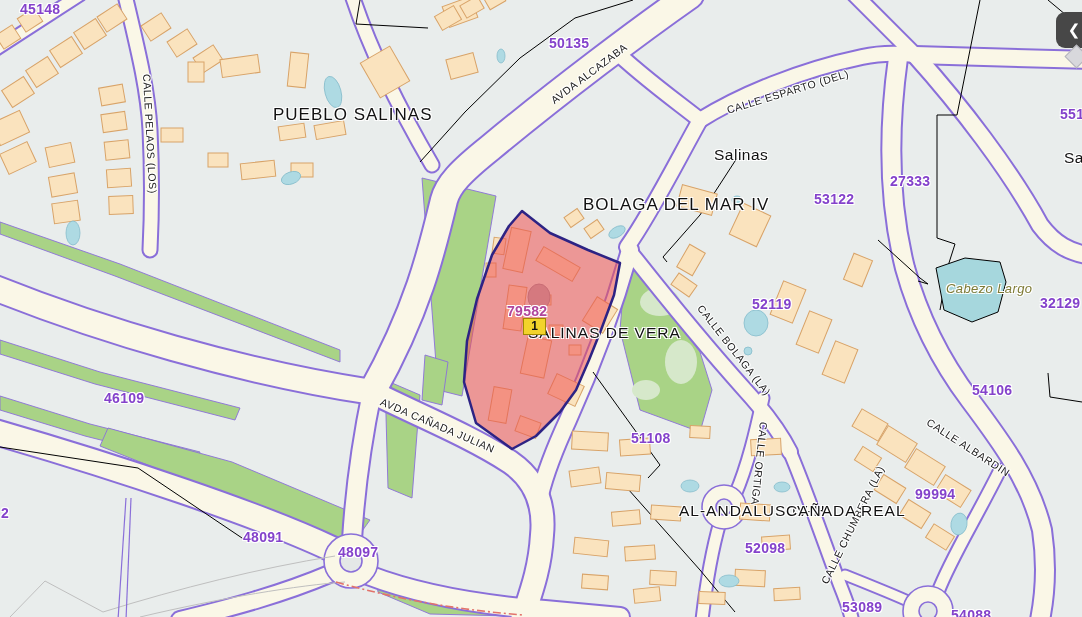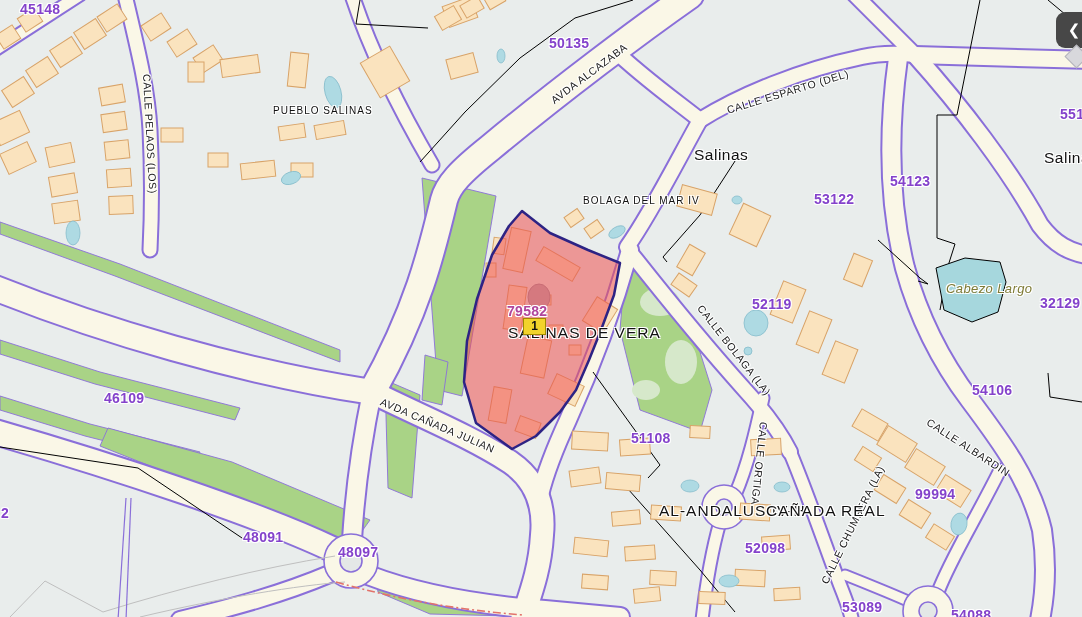--- a/index.html
+++ b/index.html
@@ -4,23 +4,23 @@
 <style>
   html,body{margin:0;padding:0;background:#cfd4d3;font-family:"Liberation Sans",sans-serif;}
   #viewport{position:relative;width:1082px;height:617px;overflow:hidden;background:#bef264;}
   #viewport svg{position:absolute;left:0;top:0;}
   .lbl{position:absolute;white-space:nowrap;pointer-events:none;}
   .plabel{font-weight:bold;font-size:14px;color:#8442CB;letter-spacing:.3px;
     text-shadow:-1px -1px 0 #fff,1px -1px 0 #fff,-1px 1px 0 #fff,1px 1px 0 #fff;}
   .plabel.sel{color:#B0459C;}
   .slabel{font-size:10.5px;color:#1a1a1a;letter-spacing:.6px;transform-origin:0 50%;
     text-shadow:-1px -1px 0 #fff,1px -1px 0 #fff,-1px 1px 0 #fff,1px 1px 0 #fff;}
-  .place{font-size:10px;color:#111;letter-spacing:1px;
+  .place{font-size:17px;color:#111;letter-spacing:1px;
     text-shadow:-1px -1px 0 #fff,1px -1px 0 #fff,-1px 1px 0 #fff,1px 1px 0 #fff;}
-  .place.big{font-size:15.5px;}
+  .place.big{font-size:15.5px;margin-left:20px;}
   .place.olive{color:#7E7A34;font-style:italic;letter-spacing:.4px;font-size:13px;}
   #marker1{position:absolute;left:523px;top:318px;width:21px;height:15px;background:#F2D32B;
     border:1px solid #A08A00;color:#111;font-weight:bold;font-size:12px;line-height:15px;
     text-align:center;cursor:pointer;}
   #backbtn{position:absolute;left:1056px;top:12px;width:36px;height:36px;background:#474747;
     border-radius:9px;color:#fff;font-size:15px;line-height:36px;text-align:center;cursor:pointer;}
   #diamond{position:absolute;left:1068px;top:48px;width:15px;height:15px;background:#D8D8DC;
     border:1px solid #B5B5BC;transform:rotate(45deg);}
 </style>
 </head>
@@ -248,21 +248,21 @@
     <rect x="493" y="238" width="12" height="16" transform="rotate(8 499 246)"></rect>
     <ellipse cx="539" cy="297" rx="11" ry="13" fill="#B5ABB8" stroke="#9a8fa0"></ellipse>
   </g>
   <polygon points="522,211 550,233 588,250 620,263 614,295 601,330 589,360 576,390 560,412 536,436 512,449 476,423 464,382 467,341 477,299 492,255 509,226" fill="rgba(238,80,80,0.55)" stroke="#2D2384" stroke-width="2.5" stroke-linejoin="round"></polygon>
 
   <path d="M336,582 C400,600 460,610 523,615" fill="none" stroke="#E2736B" stroke-width="1.6" stroke-dasharray="8 3 2 3"></path>
 </svg>
 
   <div class="lbl plabel" style="left:20px;top:1px">45148</div>
   <div class="lbl plabel" style="left:549px;top:35px">50135</div>
-  <div class="lbl plabel" style="left:890px;top:173px">54123</div>
+  <div class="lbl plabel" style="left:890px;top:173px">27333</div>
   <div class="lbl plabel" style="left:814px;top:191px">53122</div>
   <div class="lbl plabel" style="left:1060px;top:106px">551</div>
   <div class="lbl plabel" style="left:1040px;top:295px">32129</div>
   <div class="lbl plabel" style="left:752px;top:296px">52119</div>
   <div class="lbl plabel" style="left:972px;top:382px">54106</div>
   <div class="lbl plabel" style="left:104px;top:390px">46109</div>
   <div class="lbl plabel sel" style="left:507px;top:303px">79582</div>
   <div class="lbl plabel" style="left:631px;top:430px">51108</div>
   <div class="lbl plabel" style="left:915px;top:486px">99994</div>
   <div class="lbl plabel" style="left:745px;top:540px">52098</div>

